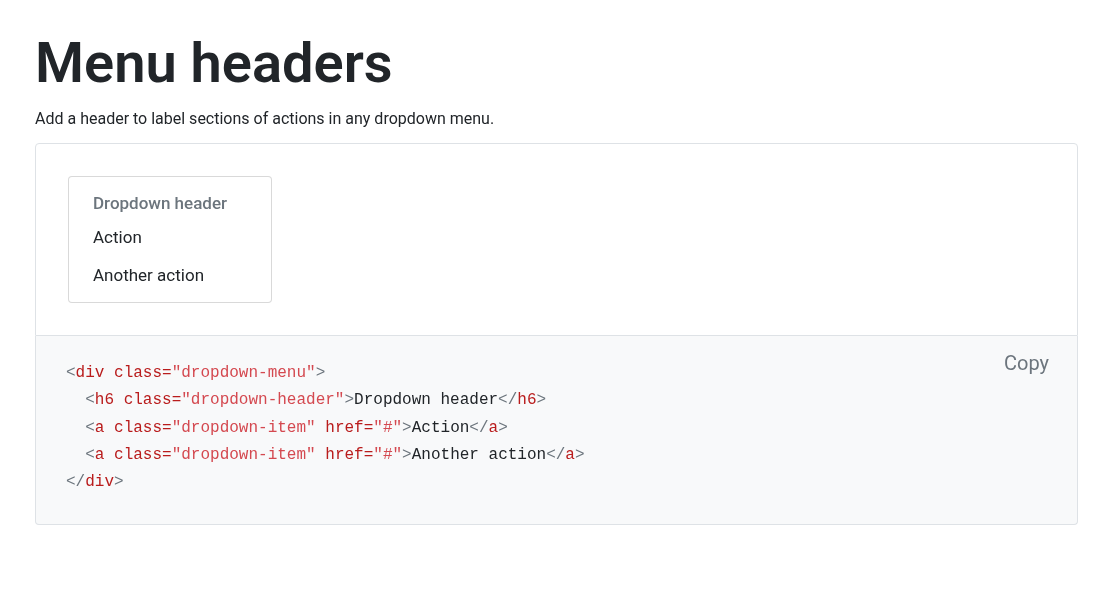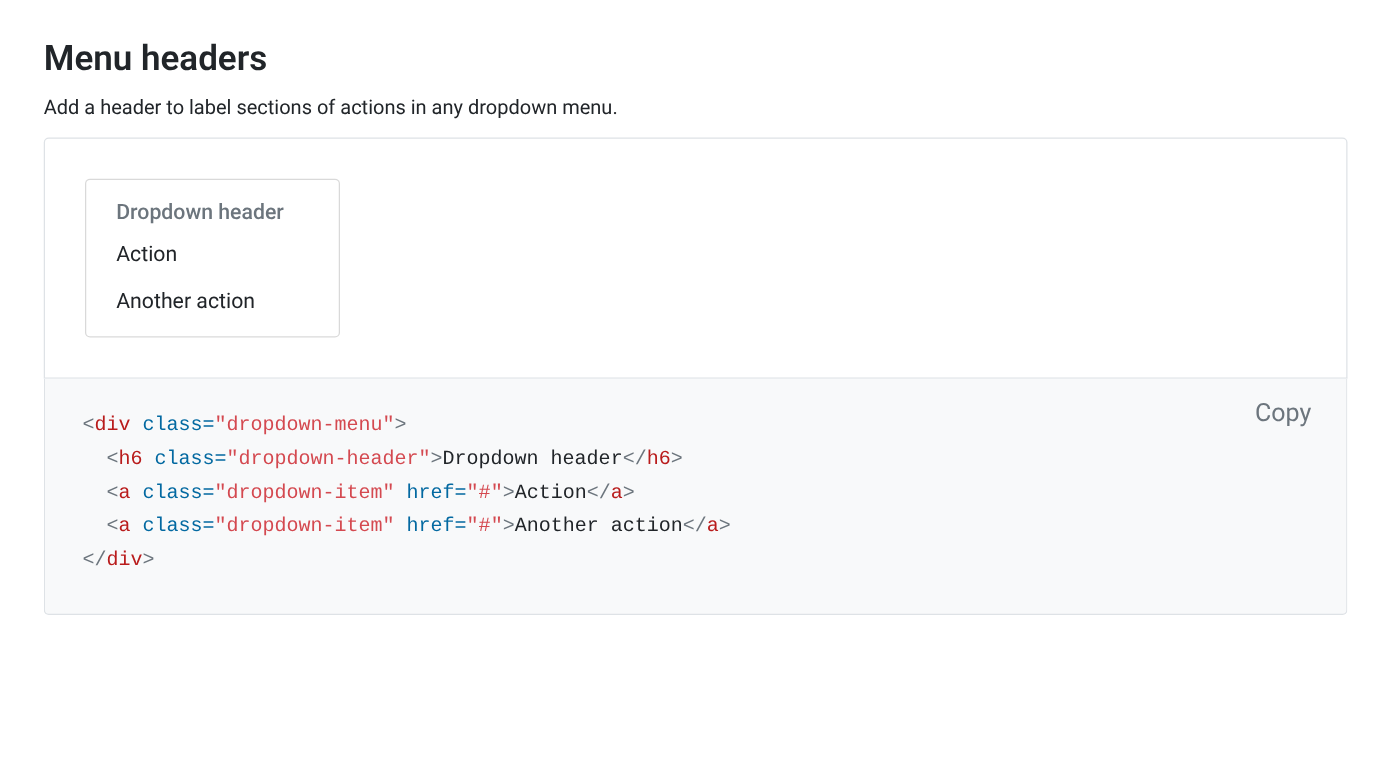--- a/index.html
+++ b/index.html
@@ -5,21 +5,21 @@
   * { box-sizing: border-box; }
   body {
     margin: 0;
     padding: 30px 35px;
     font-family: -apple-system, BlinkMacSystemFont, "Segoe UI", Roboto, "Helvetica Neue", Arial, sans-serif;
     color: #212529;
     background: #fff;
     font-size: 16px;
   }
   h1.page-title {
-    font-size: 28px;
+    font-size: 56px;
     font-weight: 600;
     margin: 0 0 10px 0;
     line-height: 1.2;
     color: #212529;
   }
   p.lead {
     font-size: 16px;
     color: #212529;
     margin: 0 0 12px 0;
     line-height: 1.5;
@@ -81,21 +81,21 @@
   }
   pre {
     margin: 0;
     font-family: SFMono-Regular, Menlo, Monaco, Consolas, "Liberation Mono", "Courier New", monospace;
     font-size: 16px;
     line-height: 1.7;
     white-space: pre;
     overflow-x: auto;
   }
   .nt { color: #b91c1c; }   
-  .na { color: #0369a1; }   
+  .na { color: #b91c1c; }   
   .s  { color: #d44950; }   
   .p  { color: #6c757d; }   
   .tx { color: #212529; }   
 </style>
 </head>
 <body>
 
 <h1 class="page-title">Menu headers</h1>
 <p class="lead">Add a header to label sections of actions in any dropdown menu.</p>
 

